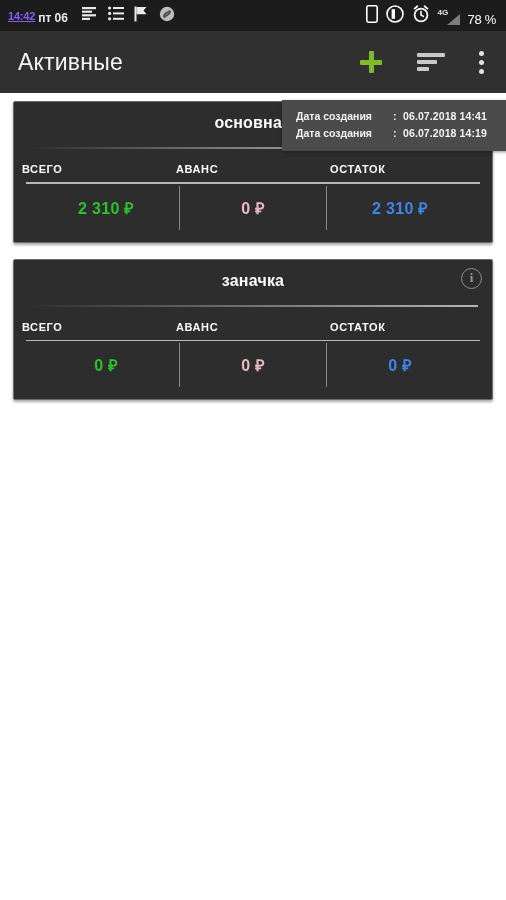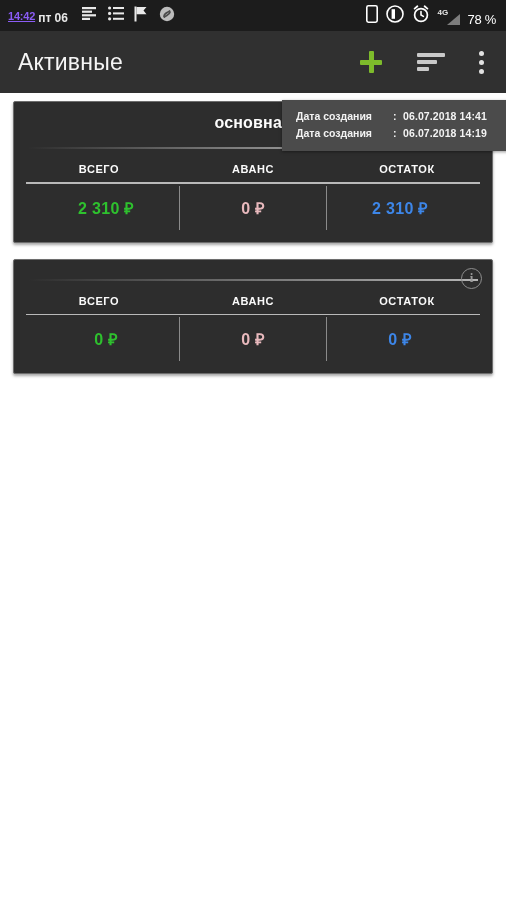--- a/index.html
+++ b/index.html
@@ -197,21 +197,21 @@
     background: linear-gradient(to right, rgba(170,170,170,0) 0%, rgba(185,185,185,0.5) 50%, rgba(205,205,205,0.85) 100%);
   }
 
   .cols-head {
     display: flex;
     margin-top: 14px;
     padding: 0 8px;
   }
   .cols-head > div {
     flex: 1;
-    text-align: center;
+    text-align: left;
     color: #fbfbfb;
     font-size: 11px;
     font-weight: bold;
     letter-spacing: 0.6px;
   }
   .cols-rule {
     height: 1.5px;
     background: #b9b9b9;
     margin: 7px 12px 0 12px;
   }
@@ -381,20 +381,23 @@
       <div class="tt-row">
         <span class="tt-label">Дата создания</span>
         <span class="tt-colon">:</span>
         <span class="tt-val">06.07.2018 14:19</span>
       </div>
     </div>
   </div>
 
   <div class="card card2">
     <div class="info-icon">i</div>
+    <div class="card-title-row">
+      <div class="card-title">заначка</div>
+    </div>
     <div class="title-underline"></div>
 
     <div class="cols-head">
       <div>ВСЕГО</div>
       <div>АВАНС</div>
       <div>ОСТАТОК</div>
     </div>
     <div class="cols-rule"></div>
     <div class="cols-vals">
       <div class="v-total">0 ₽</div>

